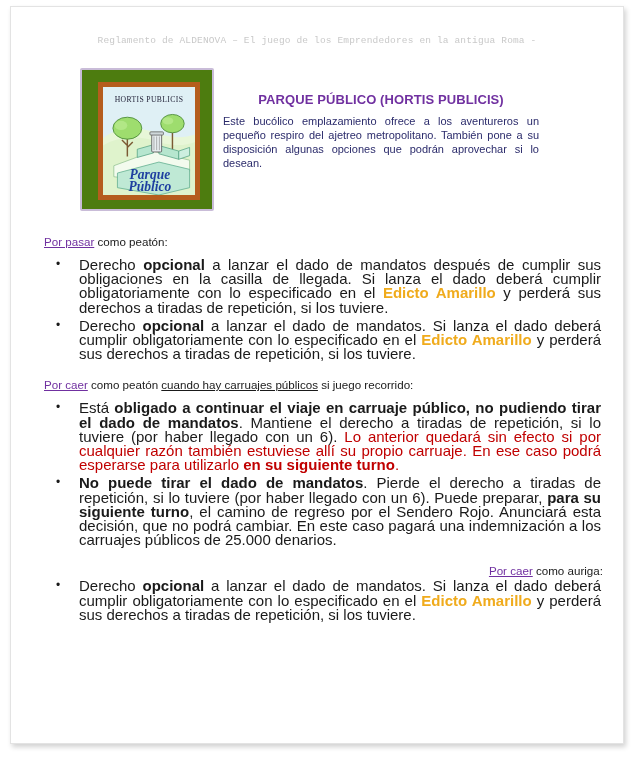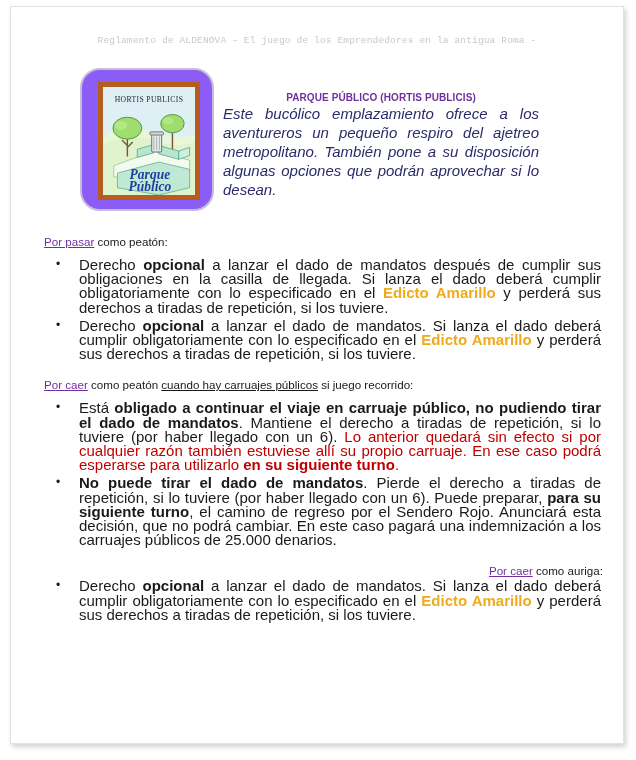--- a/index.html
+++ b/index.html
@@ -61,22 +61,22 @@
     height: 150px;
   }
 
   .card-outer {
     position: absolute;
     left: 69px;
     top: 0px;
     width: 134px;
     height: 143px;
     border: 2px solid #c9bcd8;
-    border-radius: 20px;
-    background: #8b5cf6;
+    border-radius: 2px;
+    background: #4d7c0f;
     box-sizing: border-box;
   }
 
   .card-inner {
     position: absolute;
     left: 16px;
     top: 12px;
     width: 102px;
     height: 118px;
     border: 5px solid #b55d1d;
@@ -96,31 +96,30 @@
 
   .desc-block {
     position: absolute;
     left: 212px;
     top: 24px;
     width: 316px;
   }
   .desc-title {
     color: #7030a0;
     font-weight: bold;
-    font-size: 10px;
+    font-size: 13px;
     text-align: center;
     letter-spacing: 0.1px;
     white-space: nowrap;
-    margin-bottom: 1px;
+    margin-bottom: 7px;
   }
   .desc-body {
     color: #2b2b6b;
-    font-style: italic;
-    font-size: 15px;
-    line-height: 19px;
+    font-size: 11px;
+    line-height: 14px;
     text-align: justify;
   }
 
   
   .sections {
     margin-top: 0;
     padding-left: 33px;
     padding-right: 20px;
   }
 

